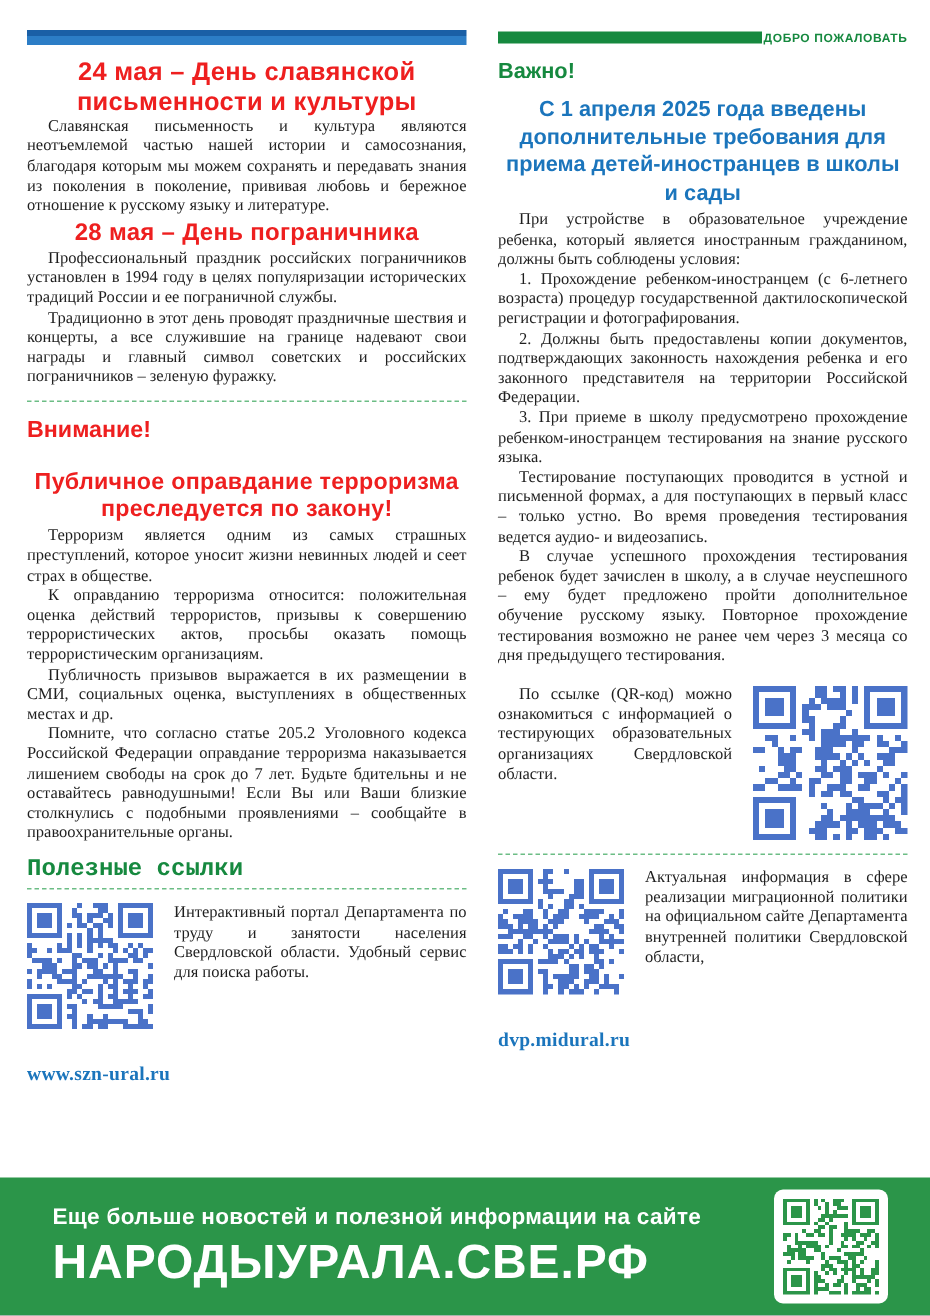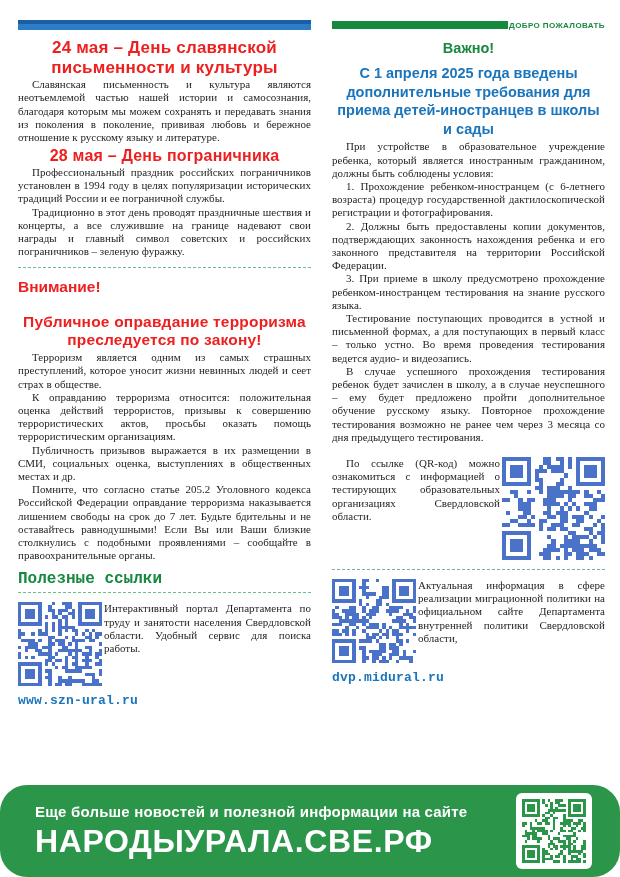--- a/index.html
+++ b/index.html
@@ -30,53 +30,53 @@
   h2 { font-family:"Liberation Sans",sans-serif; font-weight:bold; line-height:1.18; }
   .h-red    { color:var(--c-red,#ee1f1f); }
   .h-green  { color:var(--c-green,#16893f); }
   .h-blue   { color:var(--c-blue,#1b75bc); }
   .t-center { text-align:center; }
   .title-main  { font-size:17px;   margin-top:8px; letter-spacing:.2px; }
   .title-sub   { font-size:16px;   margin-top:3px; letter-spacing:.2px; }
   .label-head  { font-size:15.5px; margin-top:10px; }
   .title-warn  { font-size:15.5px; margin-top:16px; letter-spacing:.2px; }
   .title-links { font-size:16px;   margin-top:7px;font-family:Liberation Mono, monospace; }
-  .label-imp   { font-size:14.5px; margin-top:10px;text-align:center; }
+  .label-imp   { font-size:14.5px; margin-top:10px; }
   .title-blue  { font-size:14.5px; margin-top:7px; line-height:1.28; }
 
   
   p.body {
     font-size:11px; line-height:13.2px; text-align:justify;
     text-indent:14px; color:var(--c-ink,#1f1f1f);
   }
   .mt2 { margin-top:2px; }
 
   
   .divider { border:0; border-top:1px dashed var(--c-divider-green,#6cbd85); margin-top:9px; }
 
   
-  .qr-row { display:flex; gap:2px; margin-top:9px; align-items:flex-start; }
+  .qr-row { display:flex; gap:14px; margin-top:9px; align-items:flex-start; }
   .qr { color:var(--c-qr-blue,#4a72c8); flex:0 0 auto; }
   .qr svg { display:block; }
   .qr-84  { width:84px;  height:84px; }
   .qr-103 { width:103px; height:103px; }
   .qr-row .caption { flex:1 1 auto; text-indent:0; }
   .qr-row.note { margin-top:13px; }
   .qr-row.note .caption { text-indent:14px; }
   .url {
-    font-family:Liberation Mono, monospace; font-weight:bold;
-    font-size:13px; color:var(--c-link-blue,#1b75bc); margin-top:7px; letter-spacing:.2px;
+    font-family:Liberation Serif, serif; font-weight:bold;
+    font-size:13px; color:var(--c-link-blue,#1b75bc); margin-top:22px; letter-spacing:.2px;
     cursor:pointer;
   }
 
   
   .banner {
     position:absolute; left:0; right:0; bottom:0; height:92px;
     background:var(--c-banner-green,#2b9549);
-    display:flex; align-items:center;border-radius:27px;
+    display:flex; align-items:center;
   }
   .banner-text { padding-left:35px; flex:1 1 auto; color:#fff; font-family:"Liberation Sans",sans-serif; }
   .banner-line1 { font-size:15px; font-weight:bold; letter-spacing:.2px; }
   .banner-line2 { font-size:32px; font-weight:bold; letter-spacing:.6px; margin-top:3px; }
   .banner-qr-box {
     flex:0 0 auto; width:76px; height:76px; background:#fff; border-radius:6px;
     margin-right:28px; padding:6px;
   }
   .banner-qr-box .qr { color:var(--c-banner-green,#2b9549); width:64px; height:64px; }
 </style>

